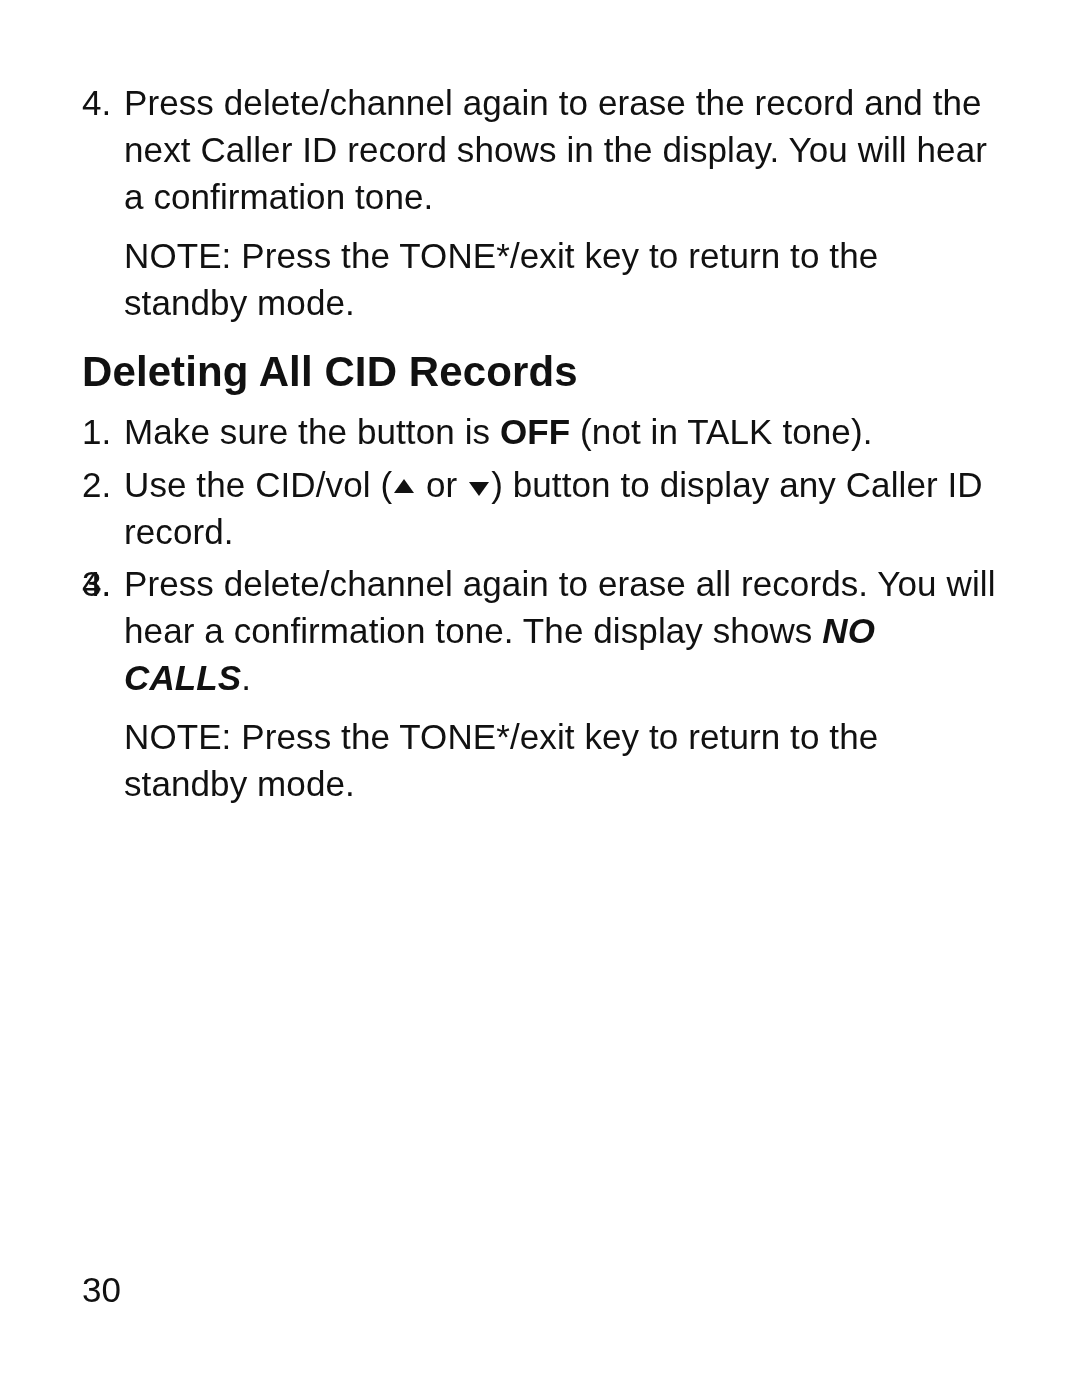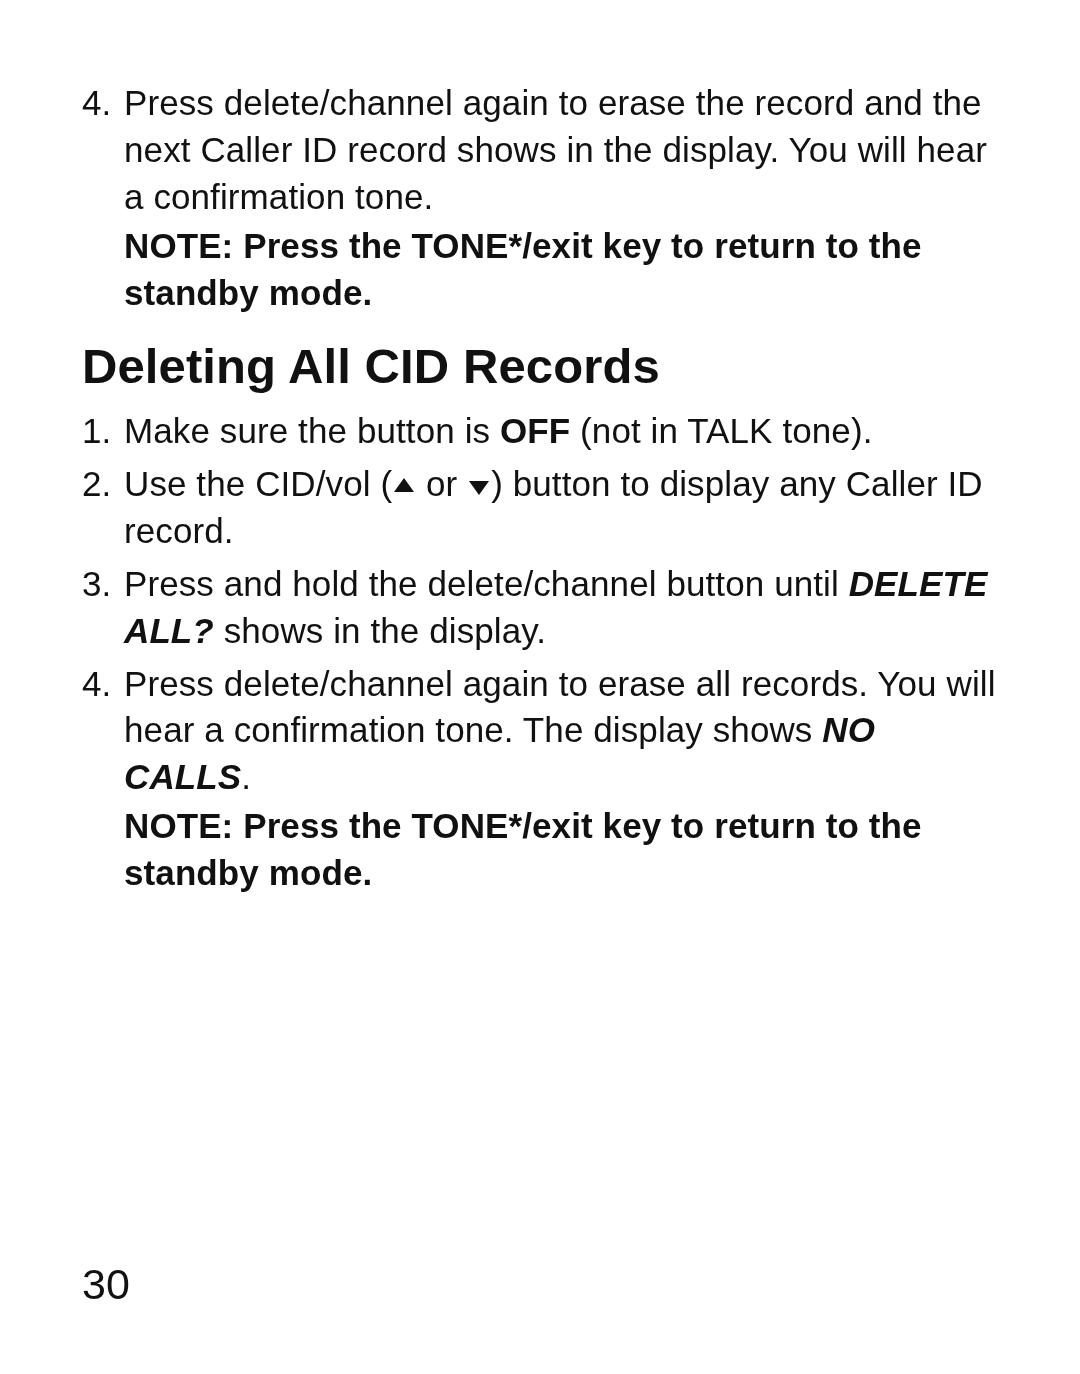--- a/index.html
+++ b/index.html
@@ -32,26 +32,26 @@
     padding-left: 42px;
     margin: 0 0 6px 0;
   }
   .li .num {
     position: absolute;
     left: 0;
     top: 0;
   }
   .note {
     display: block;
-    font-weight: 700;
-    margin-top: 2px;
+    font-weight: 400;
+    margin-top: 12px;
   }
   .heading {
     font-weight: 700;
-    font-size: 49px;
+    font-size: 42px;
     margin: 18px 0 8px 0;
   }
   .bold { font-weight: 700; }
   .bi { font-weight: 700; font-style: italic; }
   .tri-up, .tri-down {
     display: inline-block;
     width: 0;
     height: 0;
     vertical-align: middle;
     margin: 0 2px;
@@ -65,21 +65,21 @@
   .tri-down {
     border-left: 10px solid transparent;
     border-right: 10px solid transparent;
     border-top: 14px solid #111;
     margin-top: 3px;
   }
   .page-num {
     position: absolute;
     left: 82px;
     bottom: 60px;
-    font-size: 43px;
+    font-size: 35px;
   }
 </style>
 </head>
 <body>
 
 <div class="page">
 
   <div class="ol">
     <div class="li">
       <span class="num">4.</span>
@@ -97,21 +97,20 @@
       <span><span>Make sure the button is </span><span class="bold">OFF</span><span> (not in TALK tone).</span></span>
     </div>
 
     <div class="li">
       <span class="num">2.</span>
       <span><span>Use the CID/vol (</span><span class="tri-up"></span><span> or </span><span class="tri-down"></span><span>) button to display any Caller ID record.</span></span>
     </div>
 
     <div class="li">
       <span class="num">3.</span>
-      <span><span>Press and hold the delete/channel button until </span><span class="bi">DELETE ALL?</span><span> shows in the display.</span></span>
     </div>
 
     <div class="li">
       <span class="num">4.</span>
       <span><span>Press delete/channel again to erase all records. You will hear a confirmation tone. The display shows </span><span class="bi">NO CALLS</span><span>.</span></span>
       <span class="note">NOTE: Press the TONE*/exit key to return to the standby mode.</span>
     </div>
 
   </div>
 

